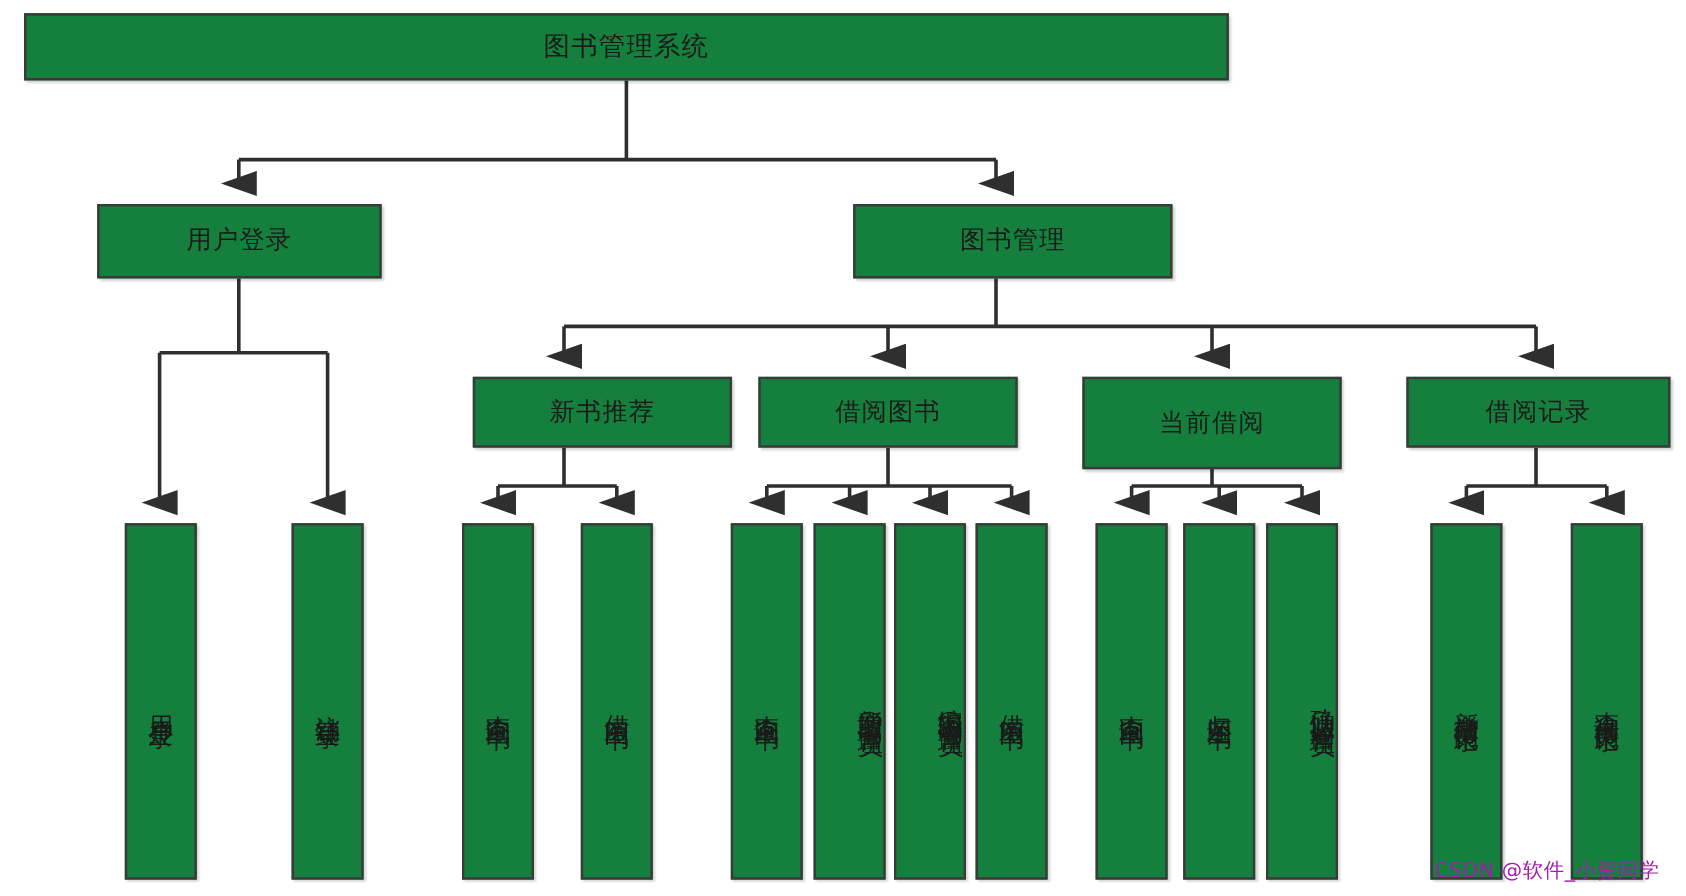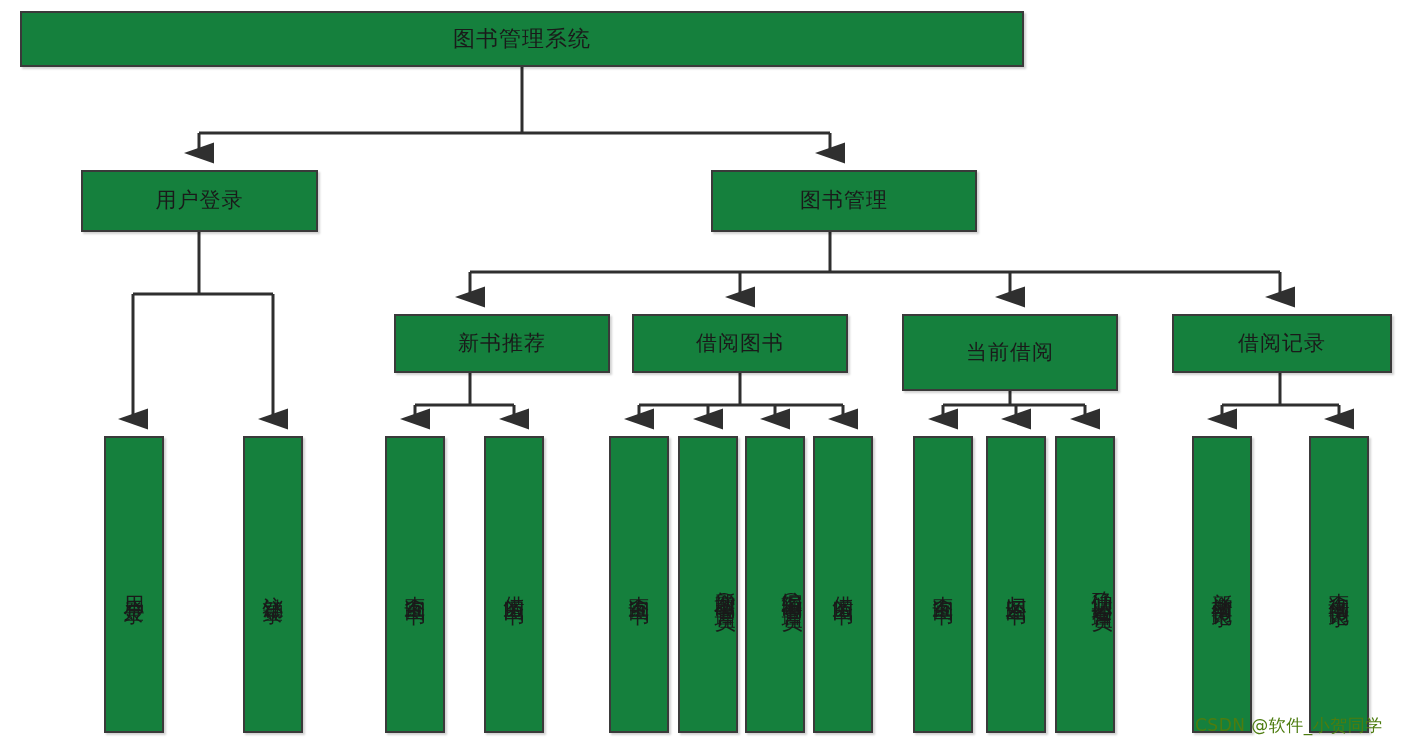--- a/index.html
+++ b/index.html
@@ -56,21 +56,21 @@
     padding-top: 6px;
     white-space: nowrap;
   }
   .node-v.v-center {
     align-items: center;
     padding-top: 0;
   }
   .watermark {
     position: absolute;
     font-size: 17px;
-    color: #4d7c0f;
+    color: #a21caf;
     white-space: nowrap;
     letter-spacing: 0.5px;
   }
 </style>
 </head>
 <body>
 
 <div id="canvas">
 
   <svg class="wires" viewBox="0 0 1405 747">

